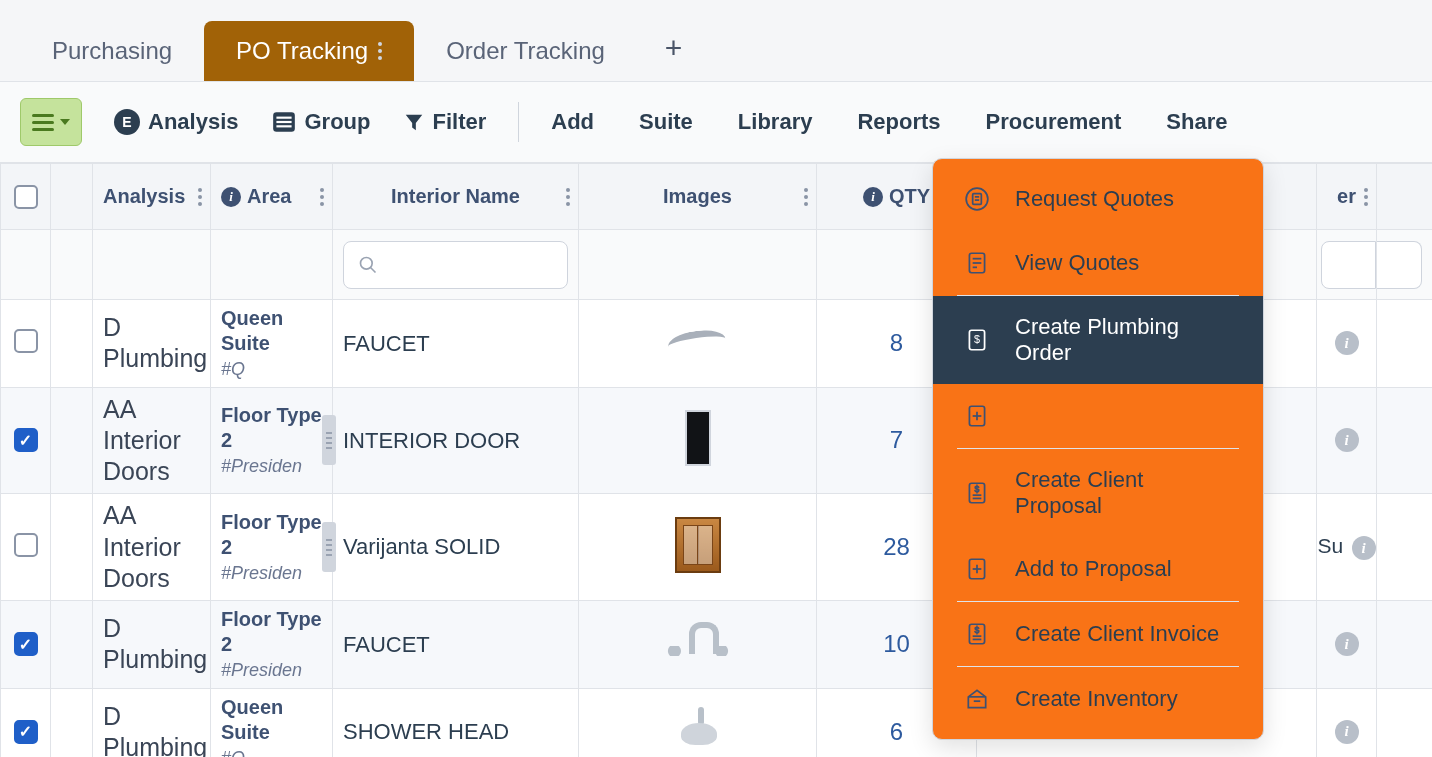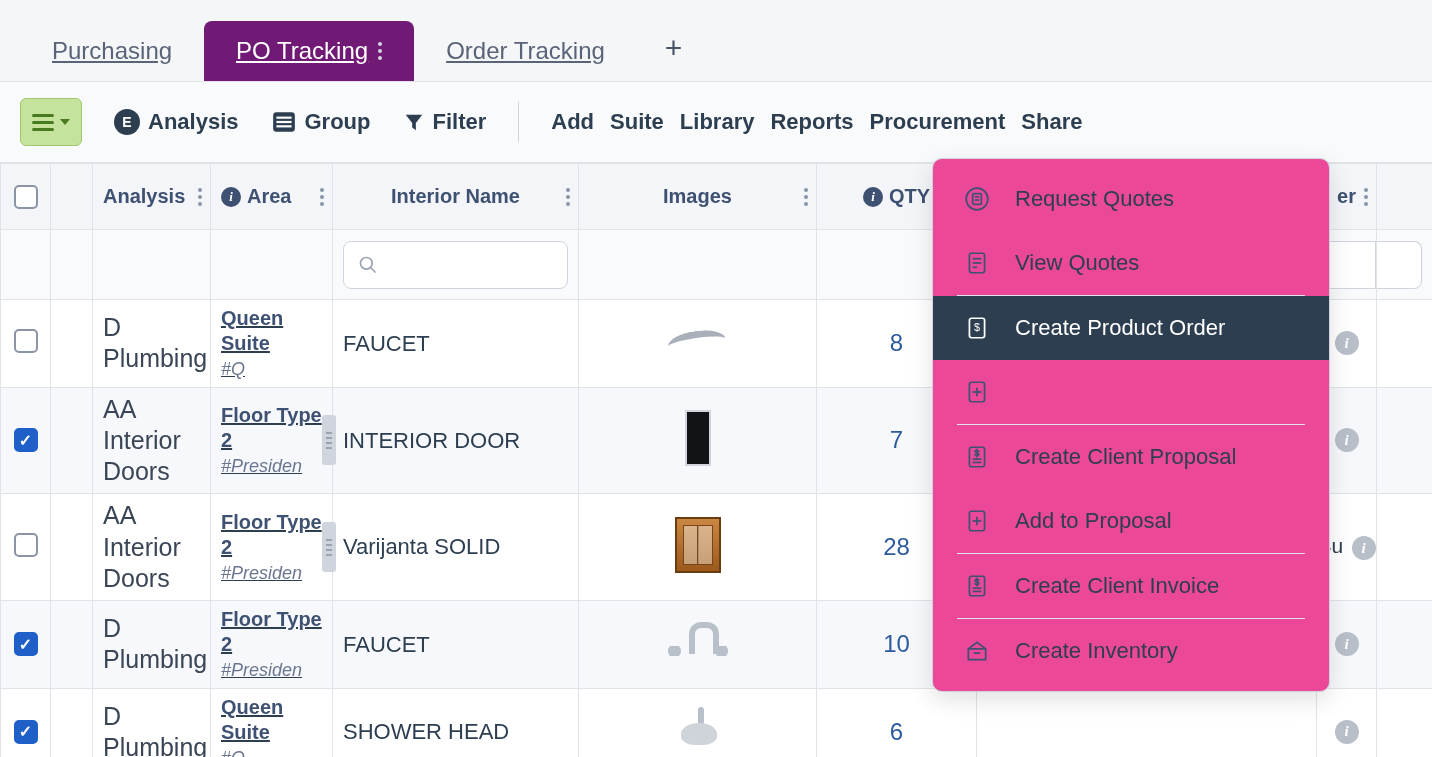--- a/index.html
+++ b/index.html
@@ -27,24 +27,23 @@
     font-size: 24px;
     font-weight: 500;
     color: #5a6478;
     cursor: pointer;
     border-top-left-radius: 8px;
     border-top-right-radius: 8px;
     position: relative;
     display: flex;
     align-items: center;
     gap: 10px;
-    text-decoration: underline;
   }
   .tab.active {
-    background: #701a75;
+    background: #a16207;
     color: #fff;
   }
   .tab-dots {
     display: flex;
     flex-direction: column;
     gap: 3px;
   }
   .tab-dots span {
     width: 4px; height: 4px; border-radius: 50%;
     background: #cfd6e2;
@@ -83,21 +82,21 @@
   .menu-caret {
     width:0; height:0;
     border-left:5px solid transparent;
     border-right:5px solid transparent;
     border-top:6px solid #4a7a1f;
   }
   .toolbar-group { display:flex; align-items:center; gap:8px; color:#2c3e50; font-size:22px; font-weight:600; cursor:pointer; }
   .toolbar-group svg, .toolbar-group .icon-circle { flex-shrink:0; }
   .icon-circle { width:26px; height:26px; border-radius:50%; background:#2c3e50; color:#fff; display:flex; align-items:center; justify-content:center; font-size:14px; font-weight:bold; }
   .toolbar-divider { width:1px; height:40px; background:#d0d5dd; }
-  .toolbar-right { display:flex; align-items:flex-end; gap:16px; }
+  .toolbar-right { display:flex; align-items:flex-end; gap:45px; }
   .toolbar-link { font-size:22px; font-weight:600; color:#2c3e50; cursor:pointer; }
 
   
   .table-wrap { position:relative; }
   table { border-collapse: collapse; width: 100%; table-layout: fixed; }
   th, td { border: 1px solid #e0e3e8; padding: 0; vertical-align: middle; }
   th {
     background: #f3f5f8;
     color: #3e5172;
     font-size: 20px;
@@ -140,21 +139,21 @@
   }
   .checkbox.checked { background:#1f5fc8; border-color:#1f5fc8; }
   .checkbox.checked::after { content:"✓"; color:#fff; font-size:16px; font-weight:bold; }
 
   .drag-handle {
     width:14px; height:50px; background:#d0d5dd; border-radius:3px;
     position:absolute; right:-4px; top:50%; transform:translateY(-50%);
     display:flex; flex-direction:column; align-items:center; justify-content:center; gap:3px;
   }
   .drag-handle span { width:6px; height:2px; background:#9aa3b2; }
-  td.area-td { position:relative; overflow:visible;text-decoration:underline; }
+  td.area-td { position:relative; overflow:visible; }
 
   .row-info-icon {
     width:24px; height:24px; border-radius:50%; background:#b8bfc9; color:#fff;
     display:inline-flex; align-items:center; justify-content:center;
     font-family: Georgia, serif; font-style:italic; font-weight:bold; font-size:15px;
   }
 
   
   .img-faucet { display:inline-block; width:60px; height:40px; position:relative; }
   .img-faucet::before { content:""; position:absolute; left:0; top:10px; width:58px; height:18px;
@@ -175,22 +174,22 @@
   .img-shower { display:inline-block; width:50px; height:50px; position:relative; }
   .img-shower::before { content:""; position:absolute; left:25px; top:2px; width:6px; height:18px; background:#b8c0c9; border-radius:3px; }
   .img-shower::after { content:""; position:absolute; left:8px; top:18px; width:36px; height:22px; background:#cfd4db;
     border-radius:50% 50% 40% 40%; }
 
   
   .dropdown {
     position:absolute;
     top: 158px;
     left: 932px;
-    width: 398px;
-    background:#ec4899;
+    width: 332px;
+    background:#f97316;
     border:1px solid #d0d5dd;
     border-radius:10px;
     box-shadow: 0 8px 24px rgba(0,0,0,0.12);
     z-index: 100;
     padding: 8px 0;
   }
   .dd-item {
     display:flex;
     align-items:center;
     gap:24px;
@@ -540,21 +539,21 @@
     <span>View Quotes</span>
   </div>
   <div class="dd-divider"></div>
   <div class="dd-item selected">
     <span class="dd-icon">
       <svg width="26" height="26" viewBox="0 0 24 24">
           <rect x="5" y="3" width="14" height="18" rx="2"></rect>
           <text x="12" y="15" font-size="10" text-anchor="middle" fill="#fff" stroke="none">$</text>
         </svg>
     </span>
-    <span>Create Product Order</span>
+    <span>Create Plumbing Order</span>
   </div>
   <div class="dd-item">
     <span class="dd-icon">
       <svg width="26" height="26" viewBox="0 0 24 24">
           <rect x="5" y="3" width="14" height="18" rx="2"></rect>
           <line x1="12" y1="8" x2="12" y2="16"></line>
           <line x1="8" y1="12" x2="16" y2="12"></line>
         </svg>
     </span>
   </div>

